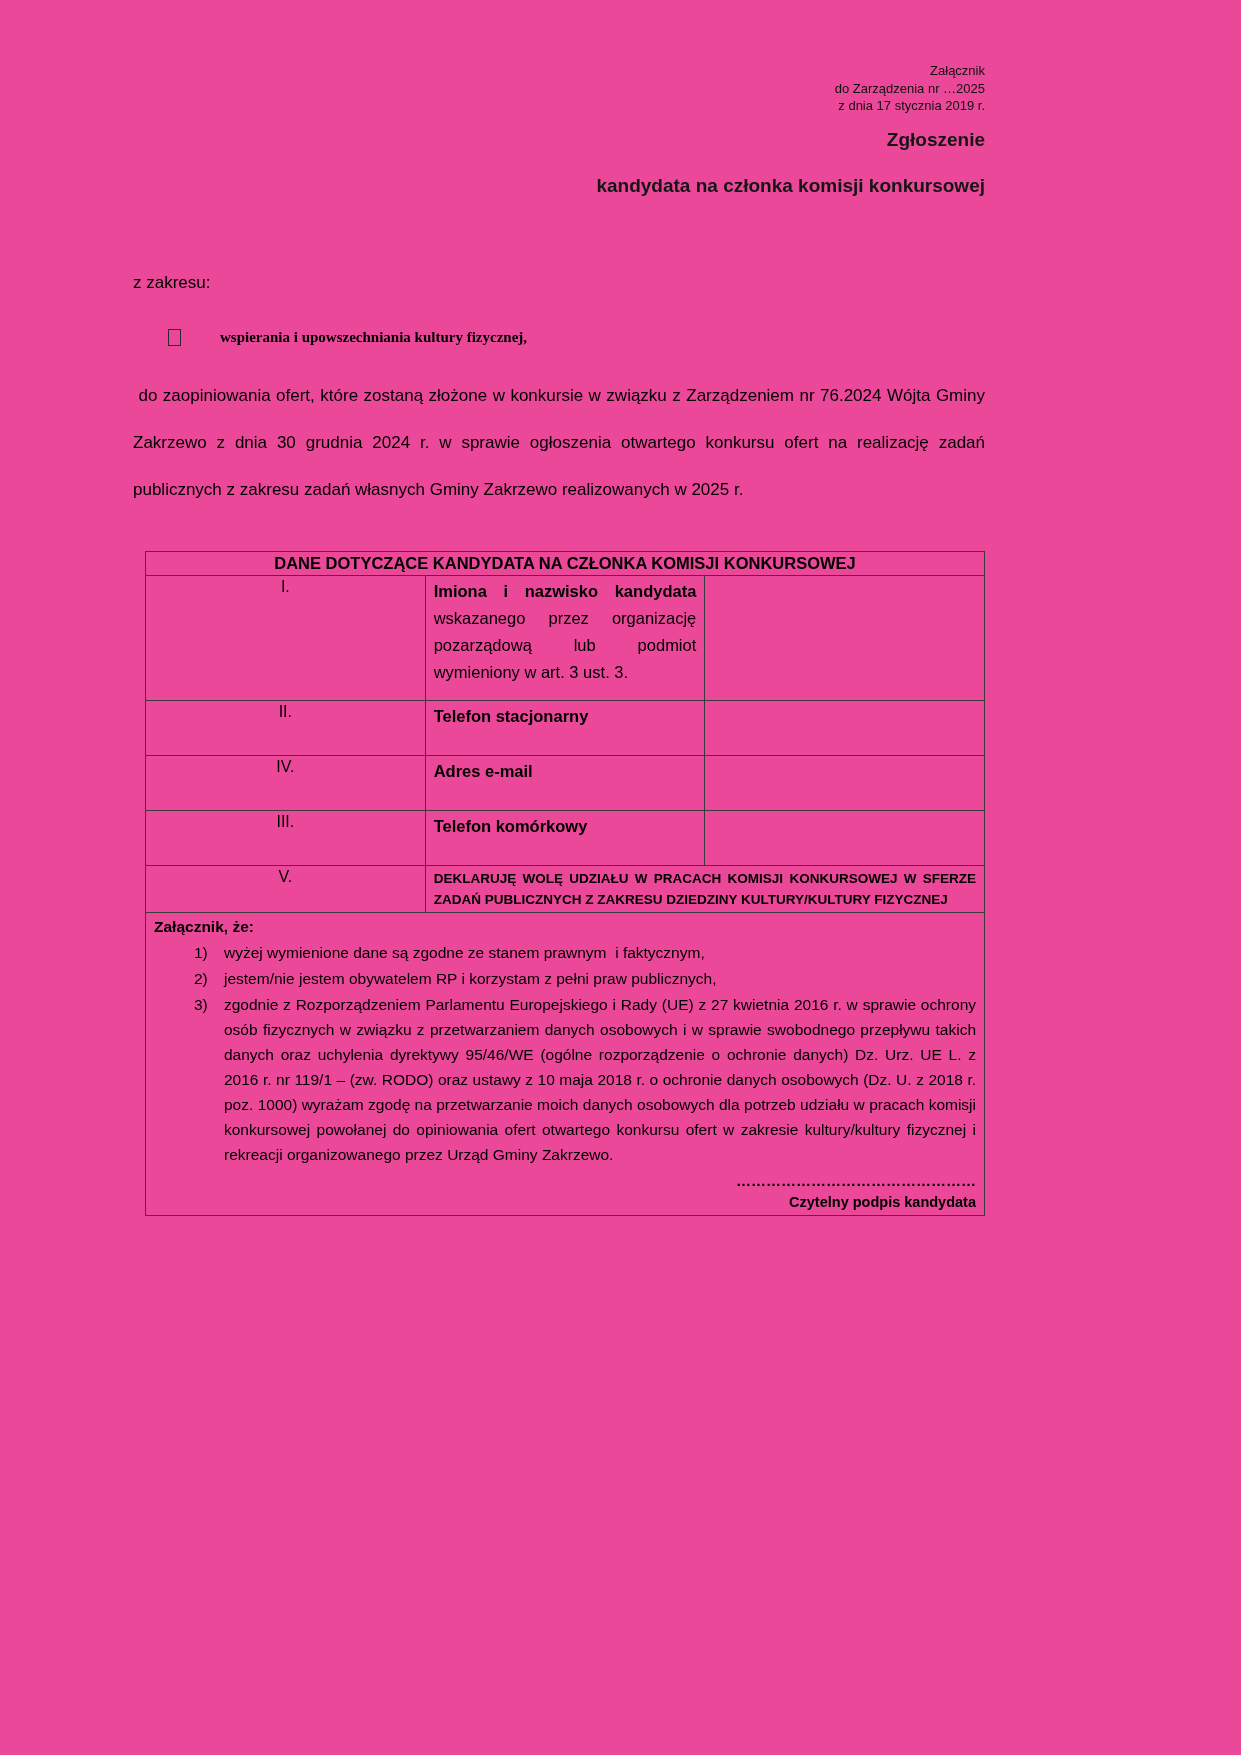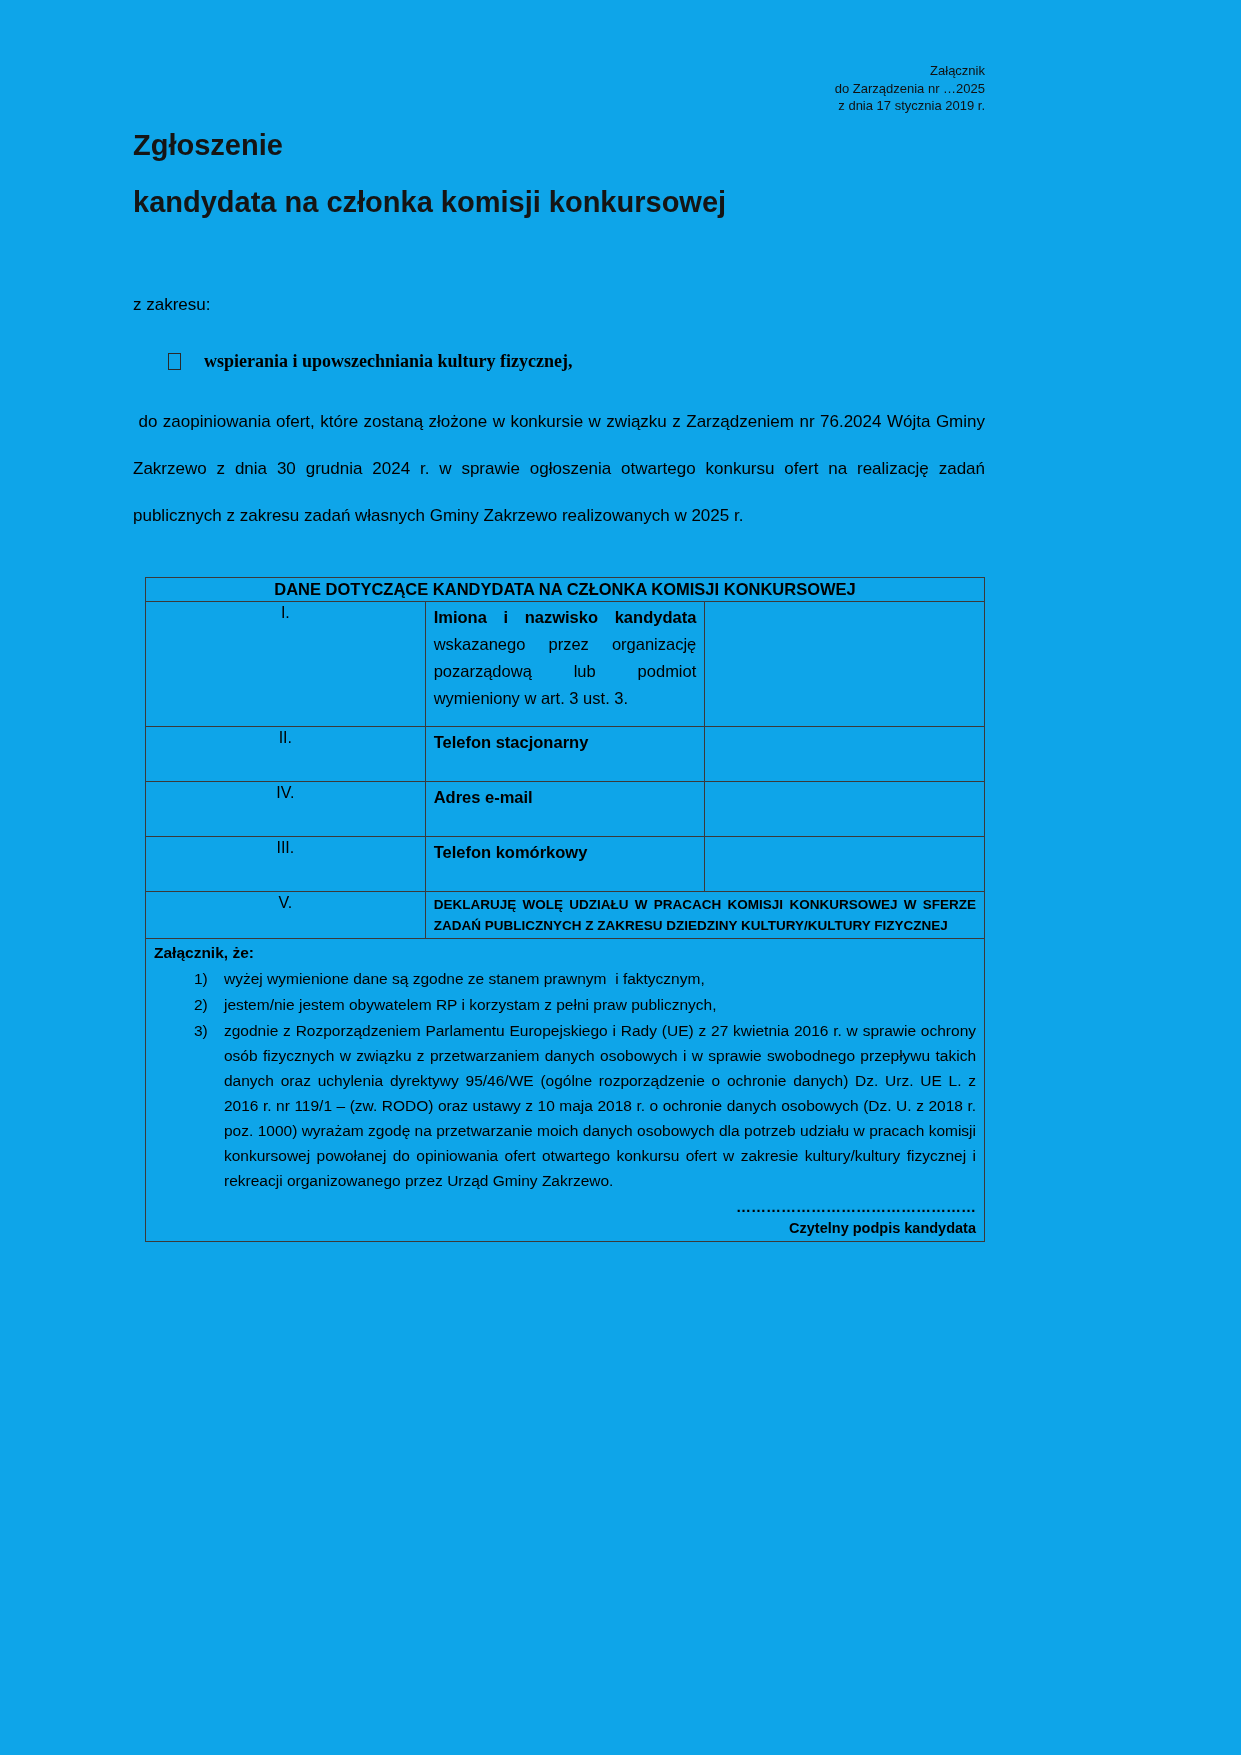--- a/index.html
+++ b/index.html
@@ -2,51 +2,52 @@
 <html><head>
 <meta charset="utf-8">
 <style>
   html, body { margin: 0; padding: 0; background: #ffffff; }
   .page {
     position: relative;
     width: 1241px;
     min-height: 1755px;
     box-sizing: border-box;
     padding: 62px 256px 48px 133px;
-    background: #0ea5e9;
+    background: #ec4899;
     color: #000000;
     font-family: "Liberation Sans", "DejaVu Sans", sans-serif;
   }
   .top-block {
     text-align: right;
     font-size: 13px;
     line-height: 17.5px;
     color: #111;
   }
   .title {
     margin: 0;
-    text-align: left;
-    font-size: 29px;
+    text-align: right;
+    font-size: 19px;
     font-weight: 700;
     color: #151515;
   }
   .title-1 { margin-top: 14px; }
   .title-2 { margin-top: 24px; }
   .scope-label {
     margin: 76px 0 0 0;
     font-size: 17px;
   }
   .bullets { margin-top: 36px; }
   .bullet-item {
     display: flex;
     align-items: baseline;
     margin: 0 0 25px 35px;
     font-family: "Liberation Serif", "DejaVu Serif", serif;
     font-weight: 700;
-    font-size: 18px;
+    font-size: 15px;
+    gap: 16px;
   }
   .checkbox {
     display: inline-block;
     width: 11px;
     height: 15px;
     border: 1.2px solid #2a2a2a;
     margin-right: 23px;
     align-self: center;
   }
   .intro {

